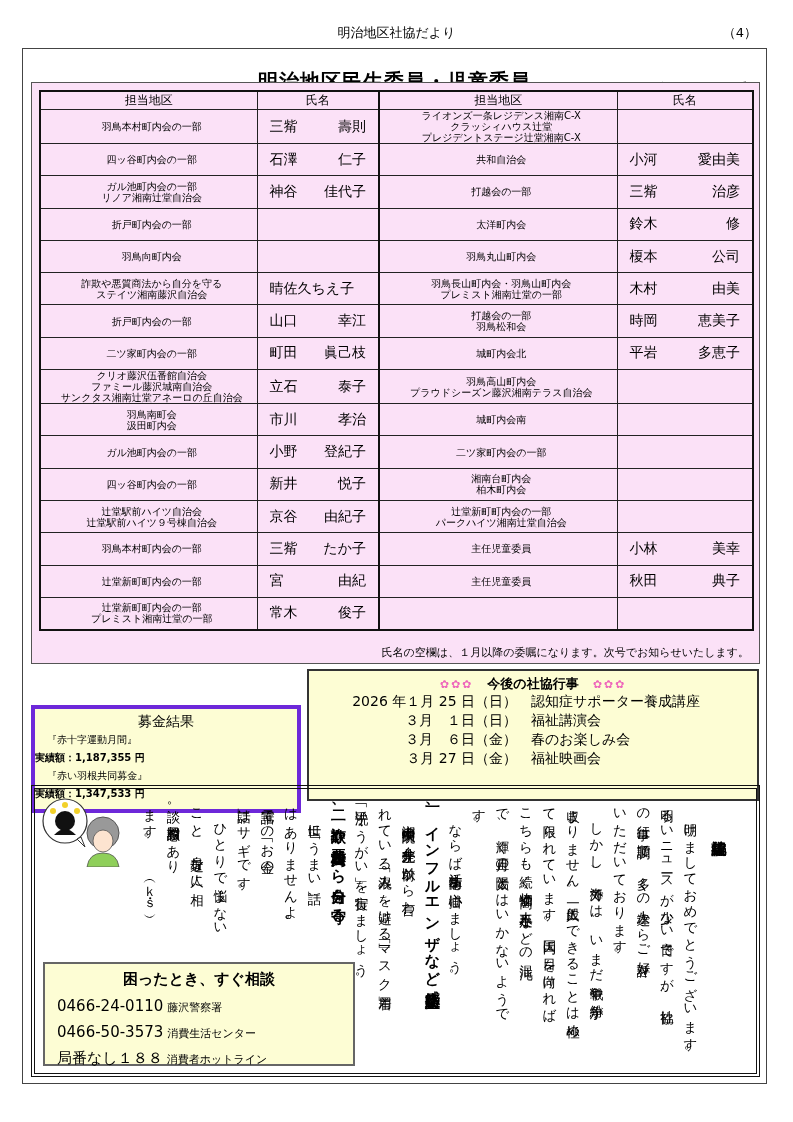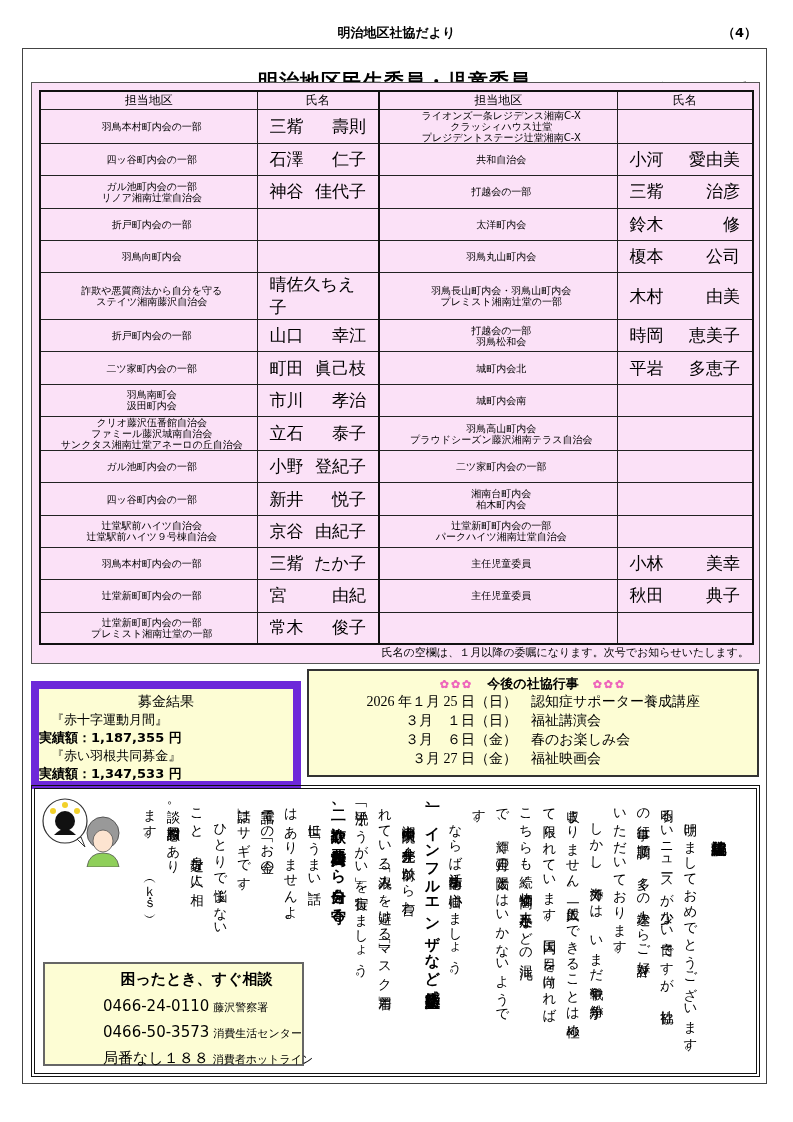--- a/index.html
+++ b/index.html
@@ -1,58 +1,58 @@
 <!DOCTYPE html>
 <html><head>
 <meta charset="utf-8">
 <style>
   * { box-sizing: border-box; margin: 0; padding: 0; }
   html, body { width: 793px; height: 1122px; background: #ffffff; overflow: hidden; }
   body { font-family: "DejaVu Sans", "Liberation Sans", sans-serif; color: #000; position: relative; }
 
-  .header-line { position: absolute; left: 0; top: 22px; width: 793px; height: 20px; font-weight: bold; }
+  .header-line { position: absolute; left: 0; top: 22px; width: 793px; height: 20px; }
   .header-title { position: absolute; left: 0; width: 793px; text-align: center; font-size: 13px; top: 2px; }
   .page-num { position: absolute; right: 36px; top: 2px; font-size: 13px; }
 
   .outer { position: absolute; left: 22px; top: 48px; width: 745px; height: 1036px; border: 1px solid #444; }
 
   .title-bar { position: absolute; left: 0; top: 16px; width: 743px; height: 33px; }
   .main-title { position: absolute; left: 0; width: 743px; text-align: center; top: 3px; font-size: 20px; font-weight: bold; letter-spacing: 1px; }
   .commission-date { position: absolute; right: 8px; top: 15px; font-size: 10px; }
 
   .pink-box { position: absolute; left: 8px; top: 33px; width: 729px; height: 582px; background: #fbe1f7; border: 1px solid #555; }
   .tbl { position: absolute; left: 7px; top: 7px; width: 713px; border-collapse: collapse; border: 2px solid #111; table-layout: fixed; }
   .tbl td, .tbl th { border: 1px solid #222; font-weight: normal; vertical-align: middle; }
   .tbl th { font-size: 12px; height: 17px; text-align: center; }
   .tbl td.area { font-size: 10px; line-height: 11px; padding-left: 6px; text-align: center; }
-  .tbl td.nm { font-size: 17px; padding: 0 12px; }
+  .tbl td.nm { font-size: 14px; padding: 0 12px; }
   .tbl td.nm .nw { display: flex; justify-content: space-between; }
   .tbl tr.r { height: 32.3px; }
   .tbl .mid { border-right: 2px solid #111; }
   .note { position: absolute; right: 10px; bottom: 3px; font-size: 11px; }
 
-  .fund-box { position: absolute; left: 8px; top: 632px; width: 270px; height: 108px; background: #fdfdd4; border: 8px solid #6d28d9; }
+  .fund-box { position: absolute; left: 8px; top: 656px; width: 270px; height: 108px; background: #fdfdd4; border: 4px solid #6d28d9; }
   .fund-title { text-align: center; font-size: 14px; margin-top: 4px; }
-  .fund-line { font-size: 13px; line-height: 18px; }
+  .fund-line { font-size: 10px; line-height: 18px; }
   .fund-campaign { padding-left: 12px; }
   .fund-amount { font-weight: bold; }
 
-  .events-box { position: absolute; left: 284px; top: 620px; width: 452px; height: 108px; background: #fdfdd4; border: 2px solid #333; font-family: Liberation Serif, serif; }
+  .events-box { position: absolute; left: 284px; top: 620px; width: 452px; height: 132px; background: #fdfdd4; border: 2px solid #333; }
   .events-title { text-align: center; font-size: 13px; font-weight: bold; margin-top: 4px; }
   .flower { color: #ee66bb; font-size: 11px; letter-spacing: 2px; margin: 0 14px; }
   .event-row { position: relative; height: 19px; font-size: 14px; }
   .event-date { position: absolute; right: 240px; white-space: pre; }
   .event-name { position: absolute; left: 222px; }
 
   .bottom-box { position: absolute; left: 8px; top: 736px; width: 729px; height: 292px; border: 3px double #111; border-width: 4px; }
   .vert { position: absolute; writing-mode: vertical-rl; font-size: 13.5px; line-height: 23.5px; letter-spacing: 1px; font-family: "DejaVu Serif", "Liberation Serif", serif; }
   .editor-title { position: absolute; writing-mode: vertical-rl; font-size: 15px; font-weight: bold; }
   .bold-head { font-weight: bold; font-family: "DejaVu Sans", "Liberation Sans", sans-serif; font-size: 15px; }
 
-  .consult-box { position: absolute; left: 8px; top: 173px; width: 261px; height: 104px; background: #fdfdd4; border: 2px solid #666; padding-left: 46px; }
+  .consult-box { position: absolute; left: 8px; top: 173px; width: 312px; height: 104px; background: #fdfdd4; border: 2px solid #666; }
   .consult-title { text-align: center; font-size: 15px; font-weight: bold; margin-top: 6px; }
   .consult-row { font-size: 15px; margin-left: 12px; margin-top: 8px; white-space: nowrap; }
   .consult-row .lbl { font-size: 11px; font-weight: normal; margin-left: 4px; }
 
   .illust { position: absolute; left: 4px; top: 6px; width: 90px; height: 72px; }
 </style>
 </head>
 <body>
 
 <div class="header-line">
@@ -234,51 +234,51 @@
             </td>
             <td class="nm">
               <div class="nw">
                 <span>平岩</span>
                 <span>多恵子</span>
               </div>
             </td>
           </tr>
           <tr class="r">
             <td class="area">
-              <div>羽鳥南町会</div>
-              <div>汲田町内会</div>
-            </td>
-            <td class="nm mid">
-              <div class="nw">
-                <span>市川</span>
-                <span>孝治</span>
-              </div>
-            </td>
-            <td class="area">
-              <div>城町内会南</div>
-            </td>
-            <td class="nm">
-              <div class="nw"></div>
-            </td>
-          </tr>
-          <tr class="r">
-            <td class="area">
               <div>クリオ藤沢伍番館自治会</div>
               <div>ファミール藤沢城南自治会</div>
               <div>サンクタス湘南辻堂アネーロの丘自治会</div>
             </td>
             <td class="nm mid">
               <div class="nw">
                 <span>立石</span>
                 <span>泰子</span>
               </div>
             </td>
             <td class="area">
               <div>羽鳥高山町内会</div>
               <div>プラウドシーズン藤沢湘南テラス自治会</div>
+            </td>
+            <td class="nm">
+              <div class="nw"></div>
+            </td>
+          </tr>
+          <tr class="r">
+            <td class="area">
+              <div>羽鳥南町会</div>
+              <div>汲田町内会</div>
+            </td>
+            <td class="nm mid">
+              <div class="nw">
+                <span>市川</span>
+                <span>孝治</span>
+              </div>
+            </td>
+            <td class="area">
+              <div>城町内会南</div>
             </td>
             <td class="nm">
               <div class="nw"></div>
             </td>
           </tr>
           <tr class="r">
             <td class="area">
               <div>ガル池町内会の一部</div>
             </td>
             <td class="nm mid">

